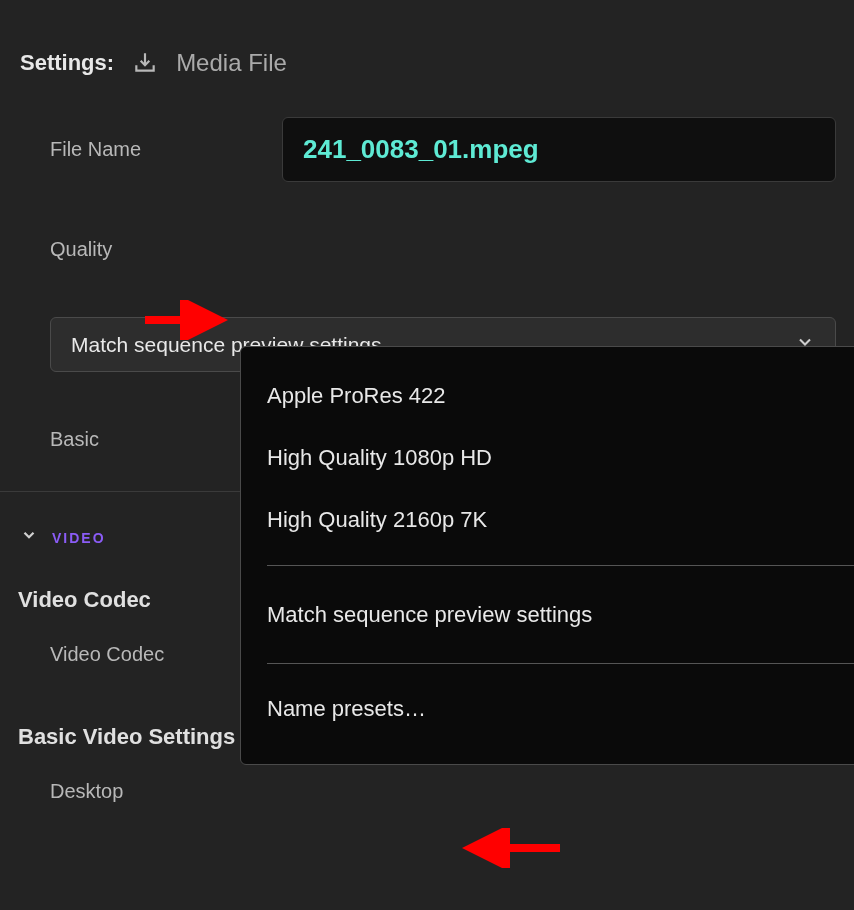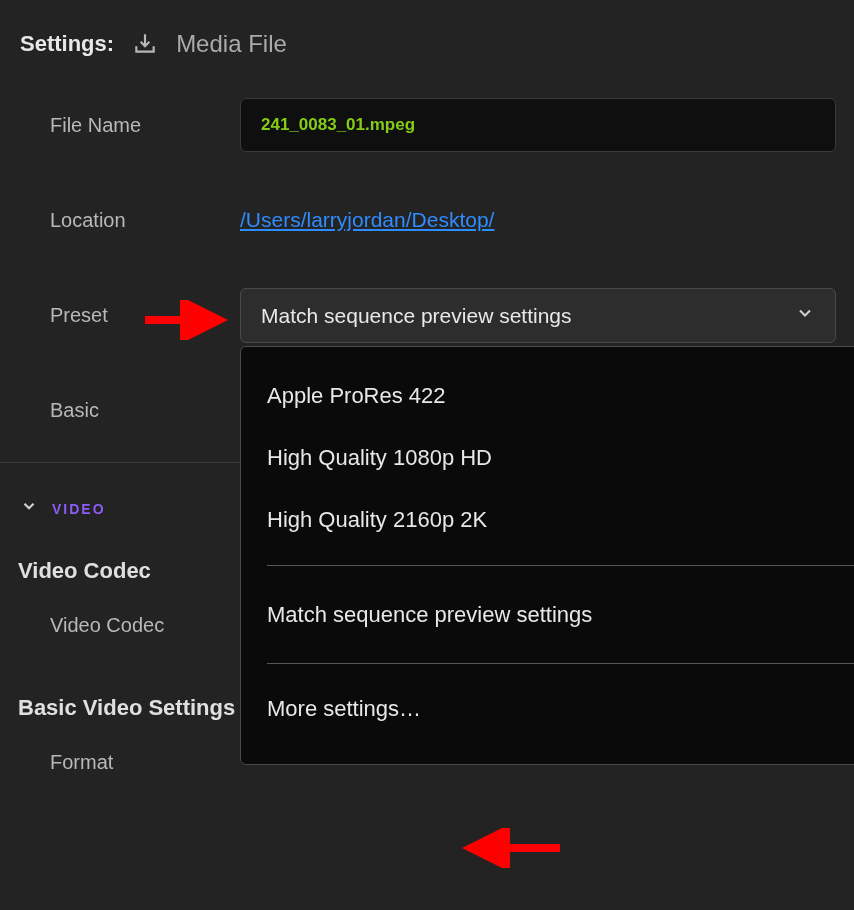--- a/index.html
+++ b/index.html
@@ -12,20 +12,21 @@
     font-size: 20px;
     overflow: hidden;
     position: relative;
   }
 
   .header {
     display: flex;
     align-items: center;
     padding: 30px 20px 20px 20px;
     gap: 18px;
+    margin-top: 19px;
   }
   .header .title {
     font-weight: 600;
     color: #e8e8e8;
     font-size: 22px;
   }
   .header .icon {
     color: #b8b8b8;
     display: flex;
     align-items: center;
@@ -36,40 +37,41 @@
   }
 
   .form {
     padding: 20px 18px 0 50px;
   }
   .row {
     display: flex;
     align-items: center;
     margin-bottom: 56px;
     position: relative;
+    gap: 42px;
   }
   .label {
     width: 190px;
     color: #b8b8b8;
     font-size: 20px;
     flex-shrink: 0;
   }
   .control {
     flex: 1;
     position: relative;
   }
 
   .text-input {
     width: 100%;
     background: #0f0f0f;
     border: 1px solid #3a3a3a;
     border-radius: 6px;
     padding: 16px 20px;
-    color: #84cc16;
-    font-size: 17px;
+    color: #5eead4;
+    font-size: 26px;
     font-weight: 600;
   }
 
   .link {
     color: #2f8cff;
     text-decoration: underline;
     font-size: 21px;
     cursor: pointer;
   }
 
@@ -174,28 +176,24 @@
 <div class="form">
 
   <div class="row">
     <div class="label">File Name</div>
     <div class="control">
       <input class="text-input" type="text" value="241_0083_01.mpeg" style="">
     </div>
   </div>
 
   <div class="row">
-    <div class="label">Location</div>
-    <div class="control">
-      <a class="link">/Users/larryjordan/Desktop/</a>
-    </div>
+    <div class="label">Quality</div>
   </div>
 
   <div class="row">
-    <div class="label">Preset</div>
     <div class="control">
       <div class="dropdown">
         <span>Match sequence preview settings</span>
         <span class="chev">
           <svg width="20" height="20" viewBox="0 0 24 24" fill="none" stroke="currentColor" stroke-width="2.5">
               <path d="M6 9l6 6 6-6"></path>
             </svg>
         </span>
       </div>
     </div>
@@ -224,46 +222,46 @@
 <div class="form" style="padding-top:0;">
   <div class="row" style="margin-bottom:50px;">
     <div class="label">Video Codec</div>
   </div>
 </div>
 
 <div class="sub">Basic Video Settings</div>
 
 <div class="form" style="padding-top:0;">
   <div class="row" style="margin-bottom:0;">
-    <div class="label">Format</div>
+    <div class="label">Desktop</div>
   </div>
 </div>
 
 <div class="menu">
   <div class="menu-item">
     <span>Apple ProRes 422</span>
   </div>
   <div class="menu-item">
     <span>High Quality 1080p HD</span>
   </div>
   <div class="menu-item">
-    <span>High Quality 2160p 2K</span>
+    <span>High Quality 2160p 7K</span>
   </div>
   <hr class="menu-sep">
   <div class="menu-item">
     <span>Match sequence preview settings</span>
     <span class="check">
       <svg width="26" height="26" viewBox="0 0 24 24" fill="none" stroke="#2f8cff" stroke-width="3.5" stroke-linecap="round" stroke-linejoin="round">
           <path d="M4 12l5 5L20 6"></path>
         </svg>
     </span>
   </div>
   <hr class="menu-sep">
   <div class="menu-item">
-    <span>More settings…</span>
+    <span>Name presets…</span>
   </div>
 </div>
 
 <svg class="arrow" style="left:140px; top:300px;" width="100" height="40">
   <defs>
     <marker id="ah1" markerWidth="6" markerHeight="6" refX="5" refY="3" orient="auto">
       <path d="M0,0 L6,3 L0,6 Z" fill="#ff0000"></path>
     </marker>
   </defs>
   <line x1="5" y1="20" x2="80" y2="20" stroke="#ff0000" stroke-width="8" marker-end="url(#ah1)"></line>

